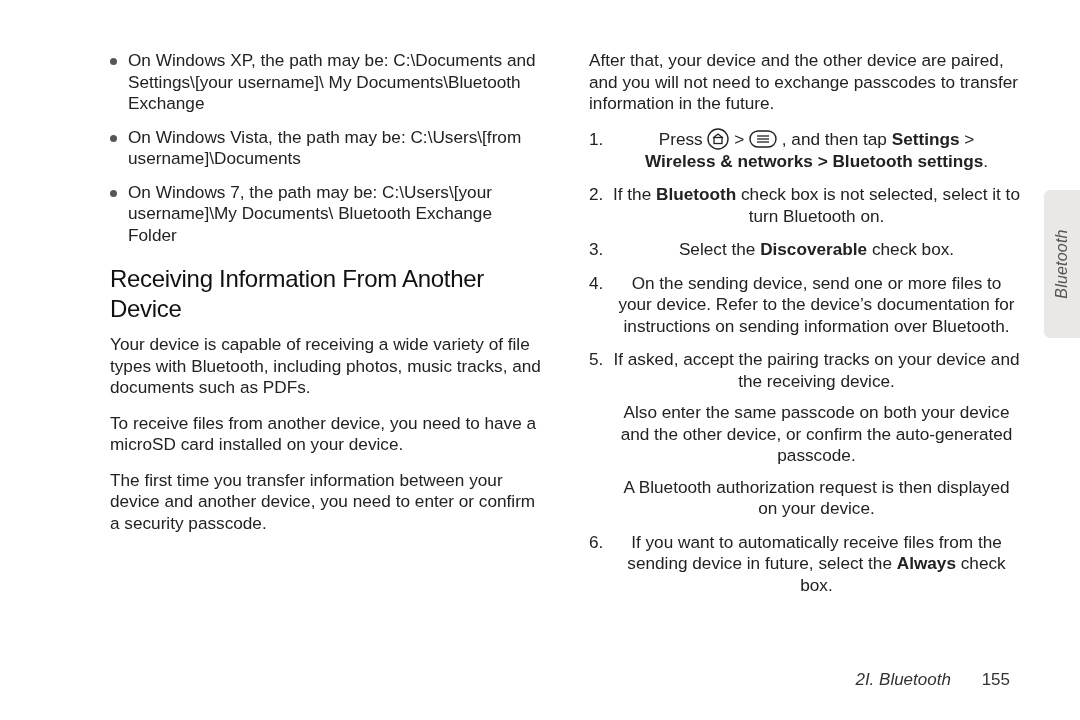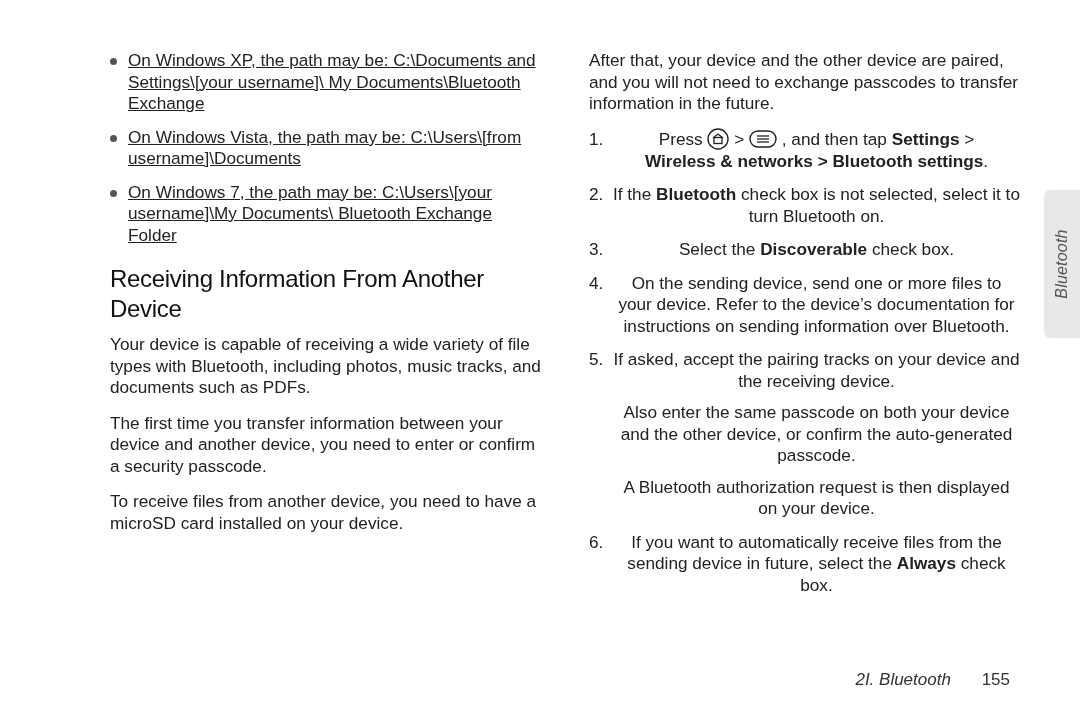--- a/index.html
+++ b/index.html
@@ -23,21 +23,20 @@
     gap: 48px;
   }
   .col {
     flex: 1;
     font-size: 17.2px;
     line-height: 1.25;
   }
   .bullet-list {
     padding: 0;
     margin: 0 0 14px 0;
-    text-decoration: underline;
   }
   .bullet-item {
     position: relative;
     padding-left: 18px;
     margin-bottom: 12px;
     word-break: break-word;
   }
   .bullet-item::before {
     content: "";
     position: absolute;
@@ -137,22 +136,22 @@
 <div class="page">
 
   <div class="col">
     <div class="bullet-list">
       <div class="bullet-item">On Windows XP, the path may be: C:\Documents and Settings\[your username]\ My Documents\Bluetooth Exchange</div>
       <div class="bullet-item">On Windows Vista, the path may be: C:\Users\[from username]\Documents</div>
       <div class="bullet-item">On Windows 7, the path may be: C:\Users\[your username]\My Documents\ Bluetooth Exchange Folder</div>
     </div>
     <h2 class="section-heading">Receiving Information From Another Device</h2>
     <p>Your device is capable of receiving a wide variety of file types with Bluetooth, including photos, music tracks, and documents such as PDFs.</p>
+    <p>To receive files from another device, you need to have a microSD card installed on your device.</p>
     <p>The first time you transfer information between your device and another device, you need to enter or confirm a security passcode.</p>
-    <p>To receive files from another device, you need to have a microSD card installed on your device.</p>
   </div>
 
   <div class="col">
     <p>After that, your device and the other device are paired, and you will not need to exchange passcodes to transfer information in the future.</p>
 
     <ol class="steps">
       <li>
         <span>Press </span>
         <span class="key-icon">
           <svg width="22" height="22" viewBox="0 0 22 22">

